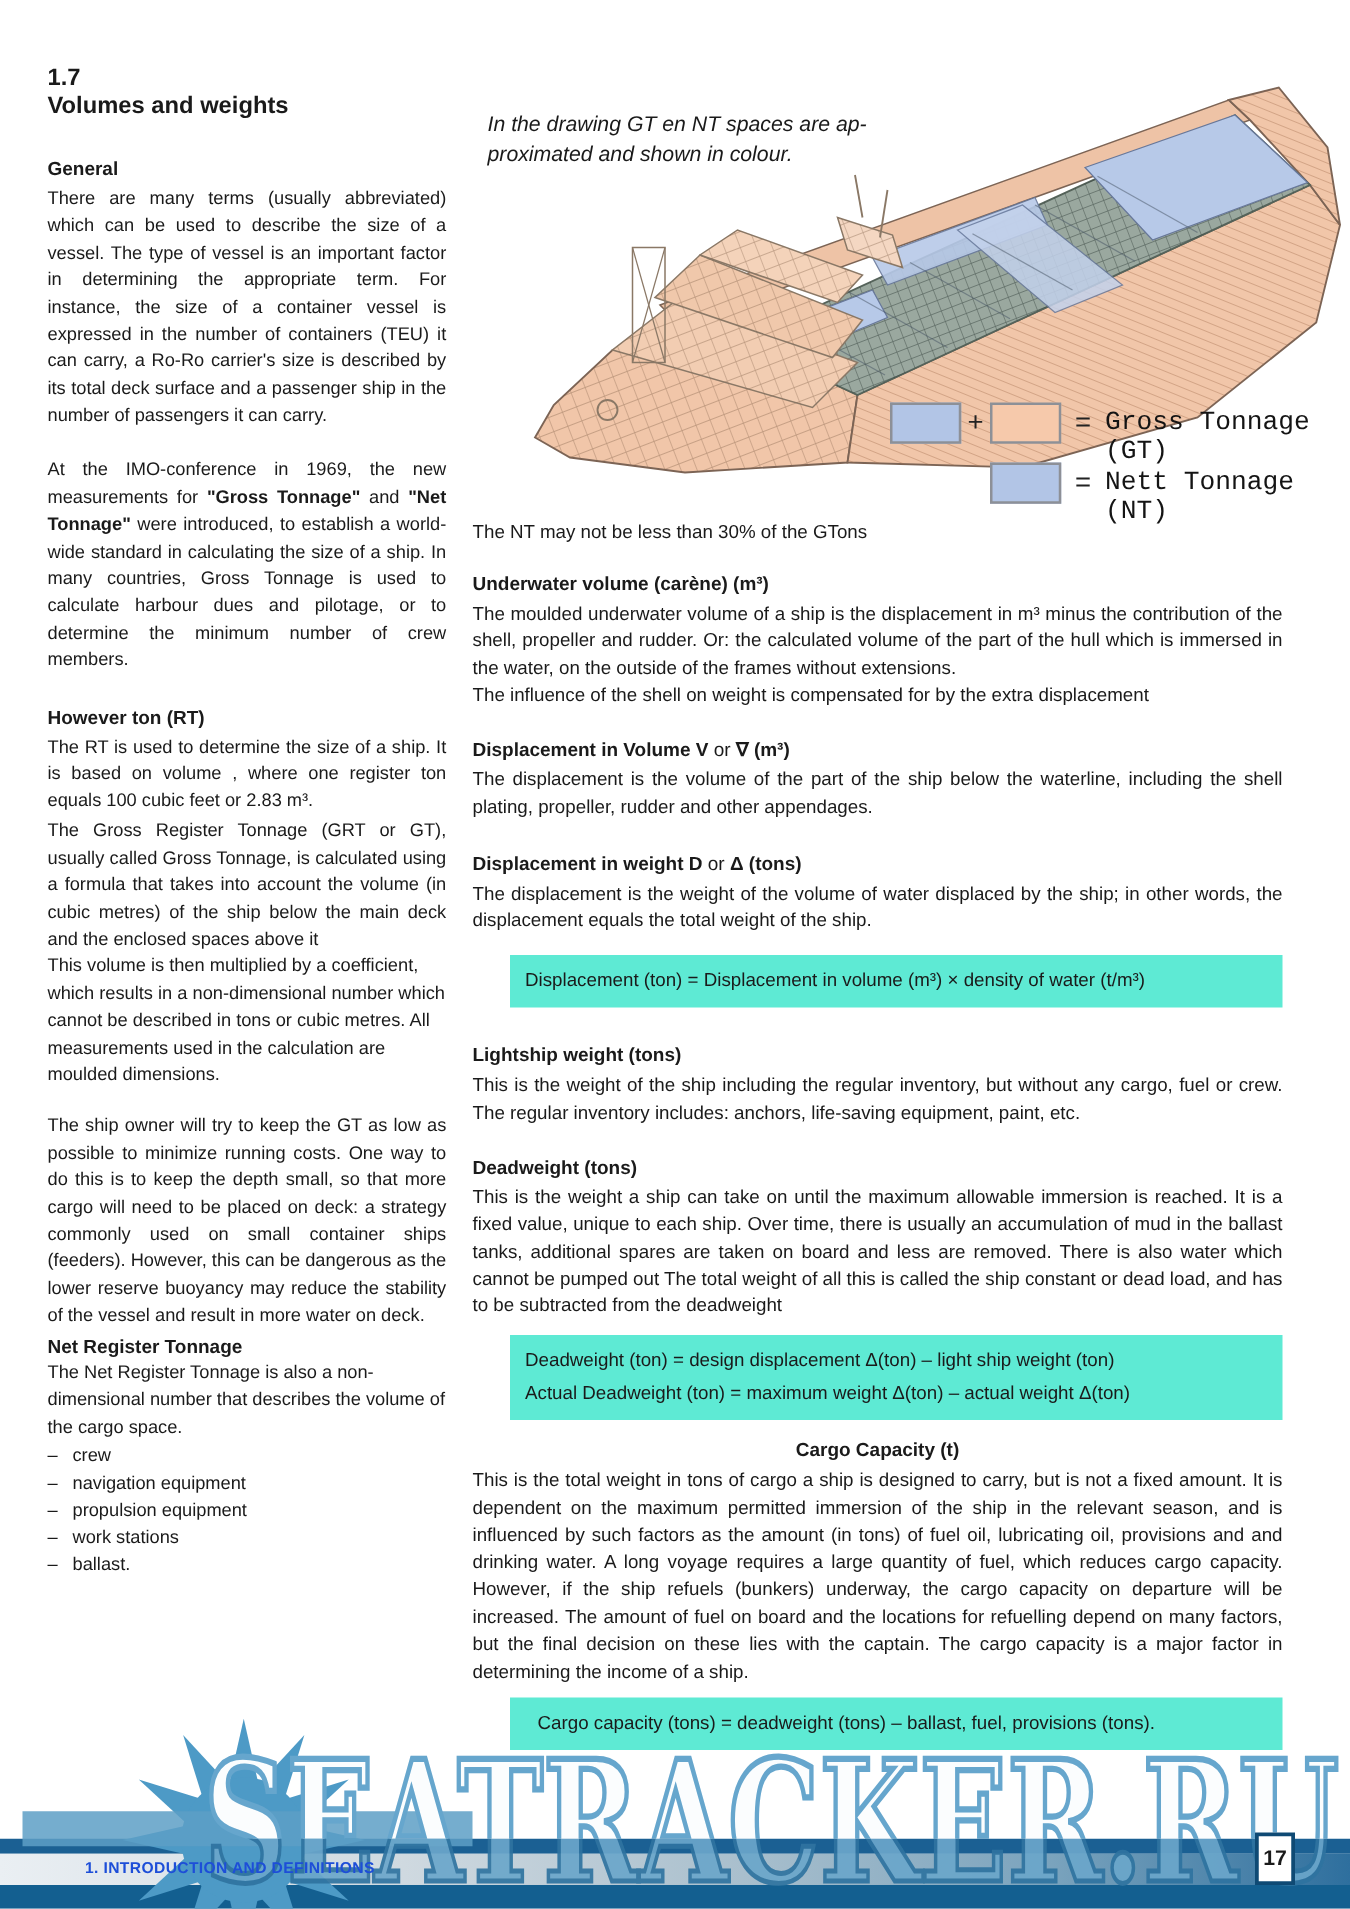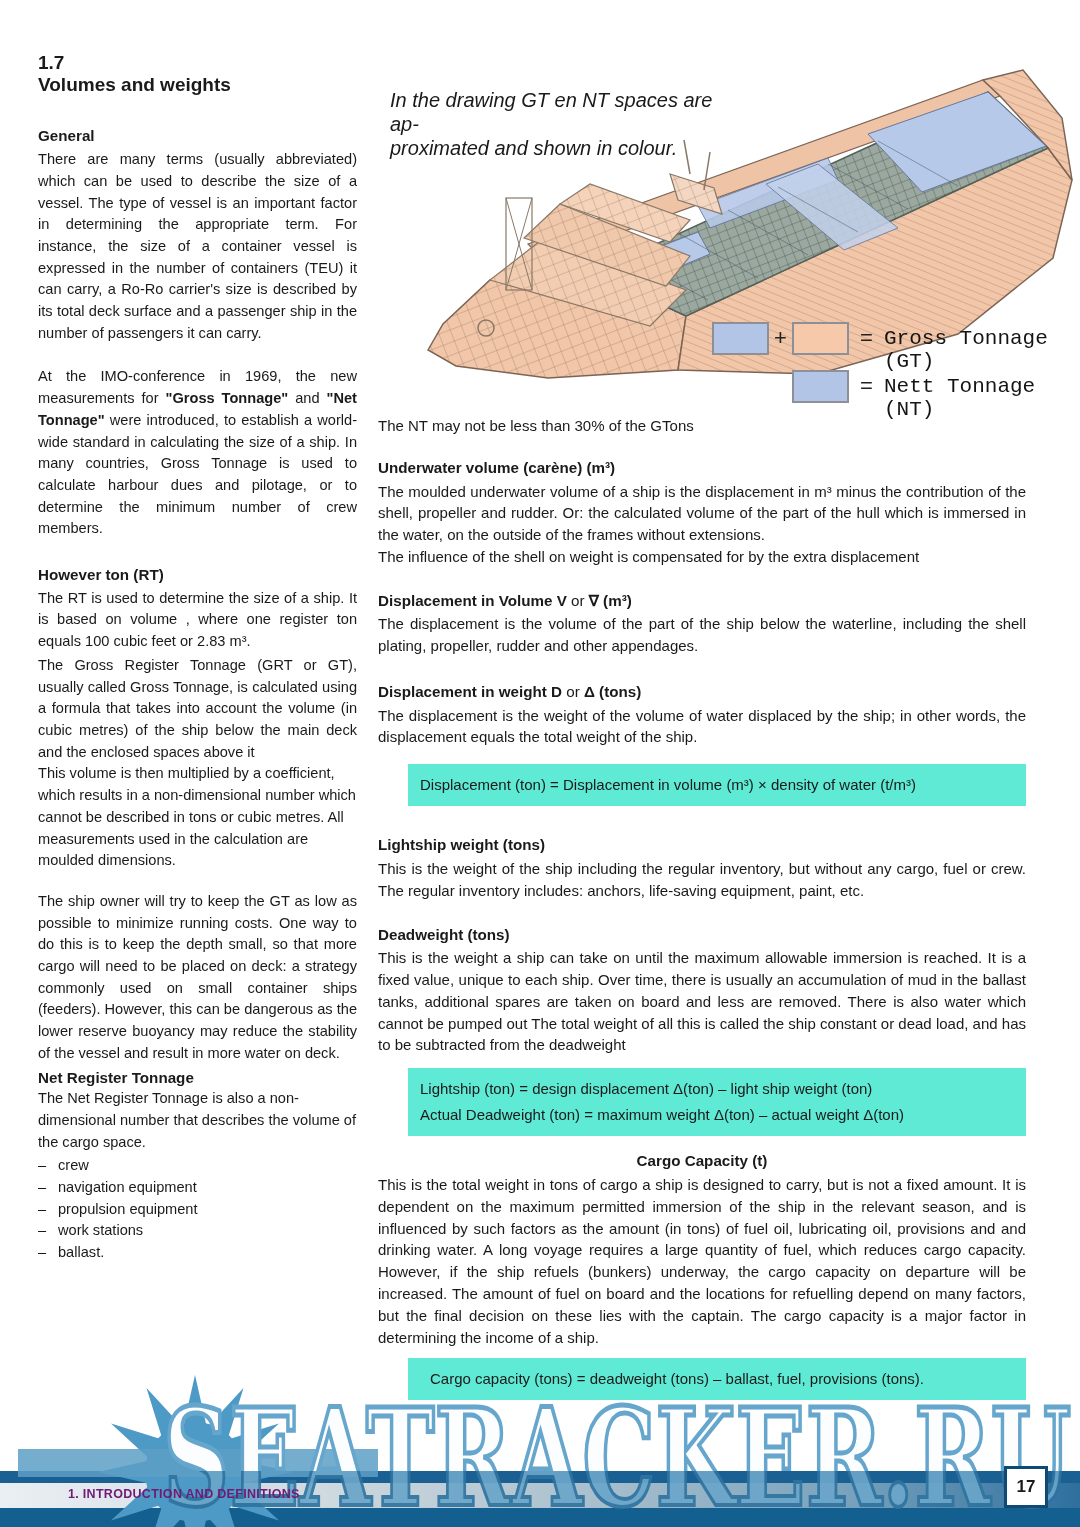--- a/index.html
+++ b/index.html
@@ -23,35 +23,35 @@
   .gap-14{margin-top:14px;text-align:center;}
   .gap-12{margin-top:12px;}
   .gap-2{margin-top:2px;}
   ul.nt-list{list-style:none;margin:2px 0 0 0;padding:0;}
   ul.nt-list li{display:flex;line-height:21.7px;}
   ul.nt-list .dash{width:20px;flex:0 0 20px;}
   .fbox{background:#5eead4;margin:16px 0 0 30px;padding:8px 12px;font-size:15px;line-height:26px;}
   .fig{position:absolute;left:398px;top:28px;width:682px;height:392px;}
   .fig svg{position:absolute;left:0;top:0;width:100%;height:100%;}
   .fig-caption{position:absolute;left:390px;top:88px;width:330px;font-style:italic;
-    font-size:20px;line-height:24px;z-index:2;}
+    font-size:17px;line-height:24px;z-index:2;}
   .lg-box{position:absolute;width:57px;height:33px;border:2px solid #8d9097;box-sizing:border-box;}
   .lg-blue{background:#b2c5e6;}
   .lg-peach{background:#f6c9ab;}
   .lg-sym{position:absolute;font-size:22px;color:#222;}
   .lg-label{position:absolute;font-size:21px;color:#141414;font-family:Liberation Mono, monospace;}
   
   .f-stripe{position:absolute;left:0;top:1471px;width:1080px;height:12px;background:#1b6093;z-index:1;}
   .f-band{position:absolute;left:0;top:1483px;width:1080px;height:25px;z-index:1;
     background:linear-gradient(90deg,#eaeff3 0%,#cfd9e0 30%,#a9bfcd 55%,#7aa3bd 78%,#2e6f9e 100%);}
   .f-bottom{position:absolute;left:0;top:1508px;width:1080px;height:19px;background:#135f90;z-index:1;}
   .wm{position:absolute;left:0;top:1375px;width:1080px;height:152px;z-index:2;}
-  .f-text{position:absolute;left:68px;top:1487px;font-size:12.5px;font-weight:bold;color:#701a75;
+  .f-text{position:absolute;left:68px;top:1487px;font-size:12.5px;font-weight:bold;color:#1d4ed8;
     letter-spacing:0.3px;z-index:3;}
-  .f-page{position:absolute;left:1004px;top:1466px;width:44px;height:42px;background:#ffffff;
+  .f-page{position:absolute;left:1004px;top:1466px;width:32px;height:42px;background:#ffffff;
     border:3px solid #0f4a74;z-index:4;display:flex;align-items:center;justify-content:center;
     font-weight:bold;font-size:17px;box-sizing:border-box;}
 </style>
 </head>
 <body>
 
 <div class="col-left">
   <div class="doc-title">
     <span class="num">1.7</span>
     <span>Volumes and weights</span>
@@ -186,21 +186,21 @@
 
   <div class="fbox">Displacement (ton) = Displacement in volume  (m³) × density of water (t/m³)</div>
 
   <h2 class="gap-28">Lightship weight (tons)</h2>
   <p class="just gap-2">This is the weight of the ship including the regular inventory, but without any cargo, fuel or crew. The regular inventory includes: anchors, life-saving equipment, paint, etc.</p>
 
   <h2 class="gap-22">Deadweight (tons)</h2>
   <p class="just gap-2">This is the weight a ship can take on until the maximum allowable immersion is reached. It is a fixed value, unique to each ship. Over time, there is usually an accumulation of mud in the ballast tanks, additional spares are taken on board and less are removed. There is also water which cannot be pumped out  The total weight of all this is called the ship constant or dead load, and has to be subtracted from the deadweight</p>
 
   <div class="fbox gap-12" style="margin-top:12px;">
-    <div>Lightship (ton) = design displacement Δ(ton) – light ship weight (ton)</div>
+    <div>Deadweight (ton) = design displacement Δ(ton) – light ship weight (ton)</div>
     <div>Actual Deadweight (ton) = maximum weight Δ(ton) – actual weight Δ(ton)</div>
   </div>
 
   <h2 class="gap-14">Cargo Capacity (t)</h2>
   <p class="just gap-2">This is the total weight in tons of cargo a ship is designed to carry, but is not a fixed amount. It is dependent on the maximum permitted immersion of the ship in the relevant season, and is influenced by such factors as the amount (in tons) of fuel oil, lubricating oil, provisions and and drinking water. A long voyage requires a large quantity of fuel, which reduces cargo capacity. However, if the ship refuels (bunkers) underway, the cargo capacity on departure will be increased. The amount of fuel on board and the locations for refuelling depend on many factors, but the final decision on these lies with the captain. The cargo capacity is a major factor in determining the income of a ship.</p>
 
   <div class="fbox" style="margin-top:10px;padding-left:22px;">Cargo capacity (tons) = deadweight (tons) – ballast, fuel, provisions (tons).</div>
 </div>
 
 <div class="f-stripe"></div>

